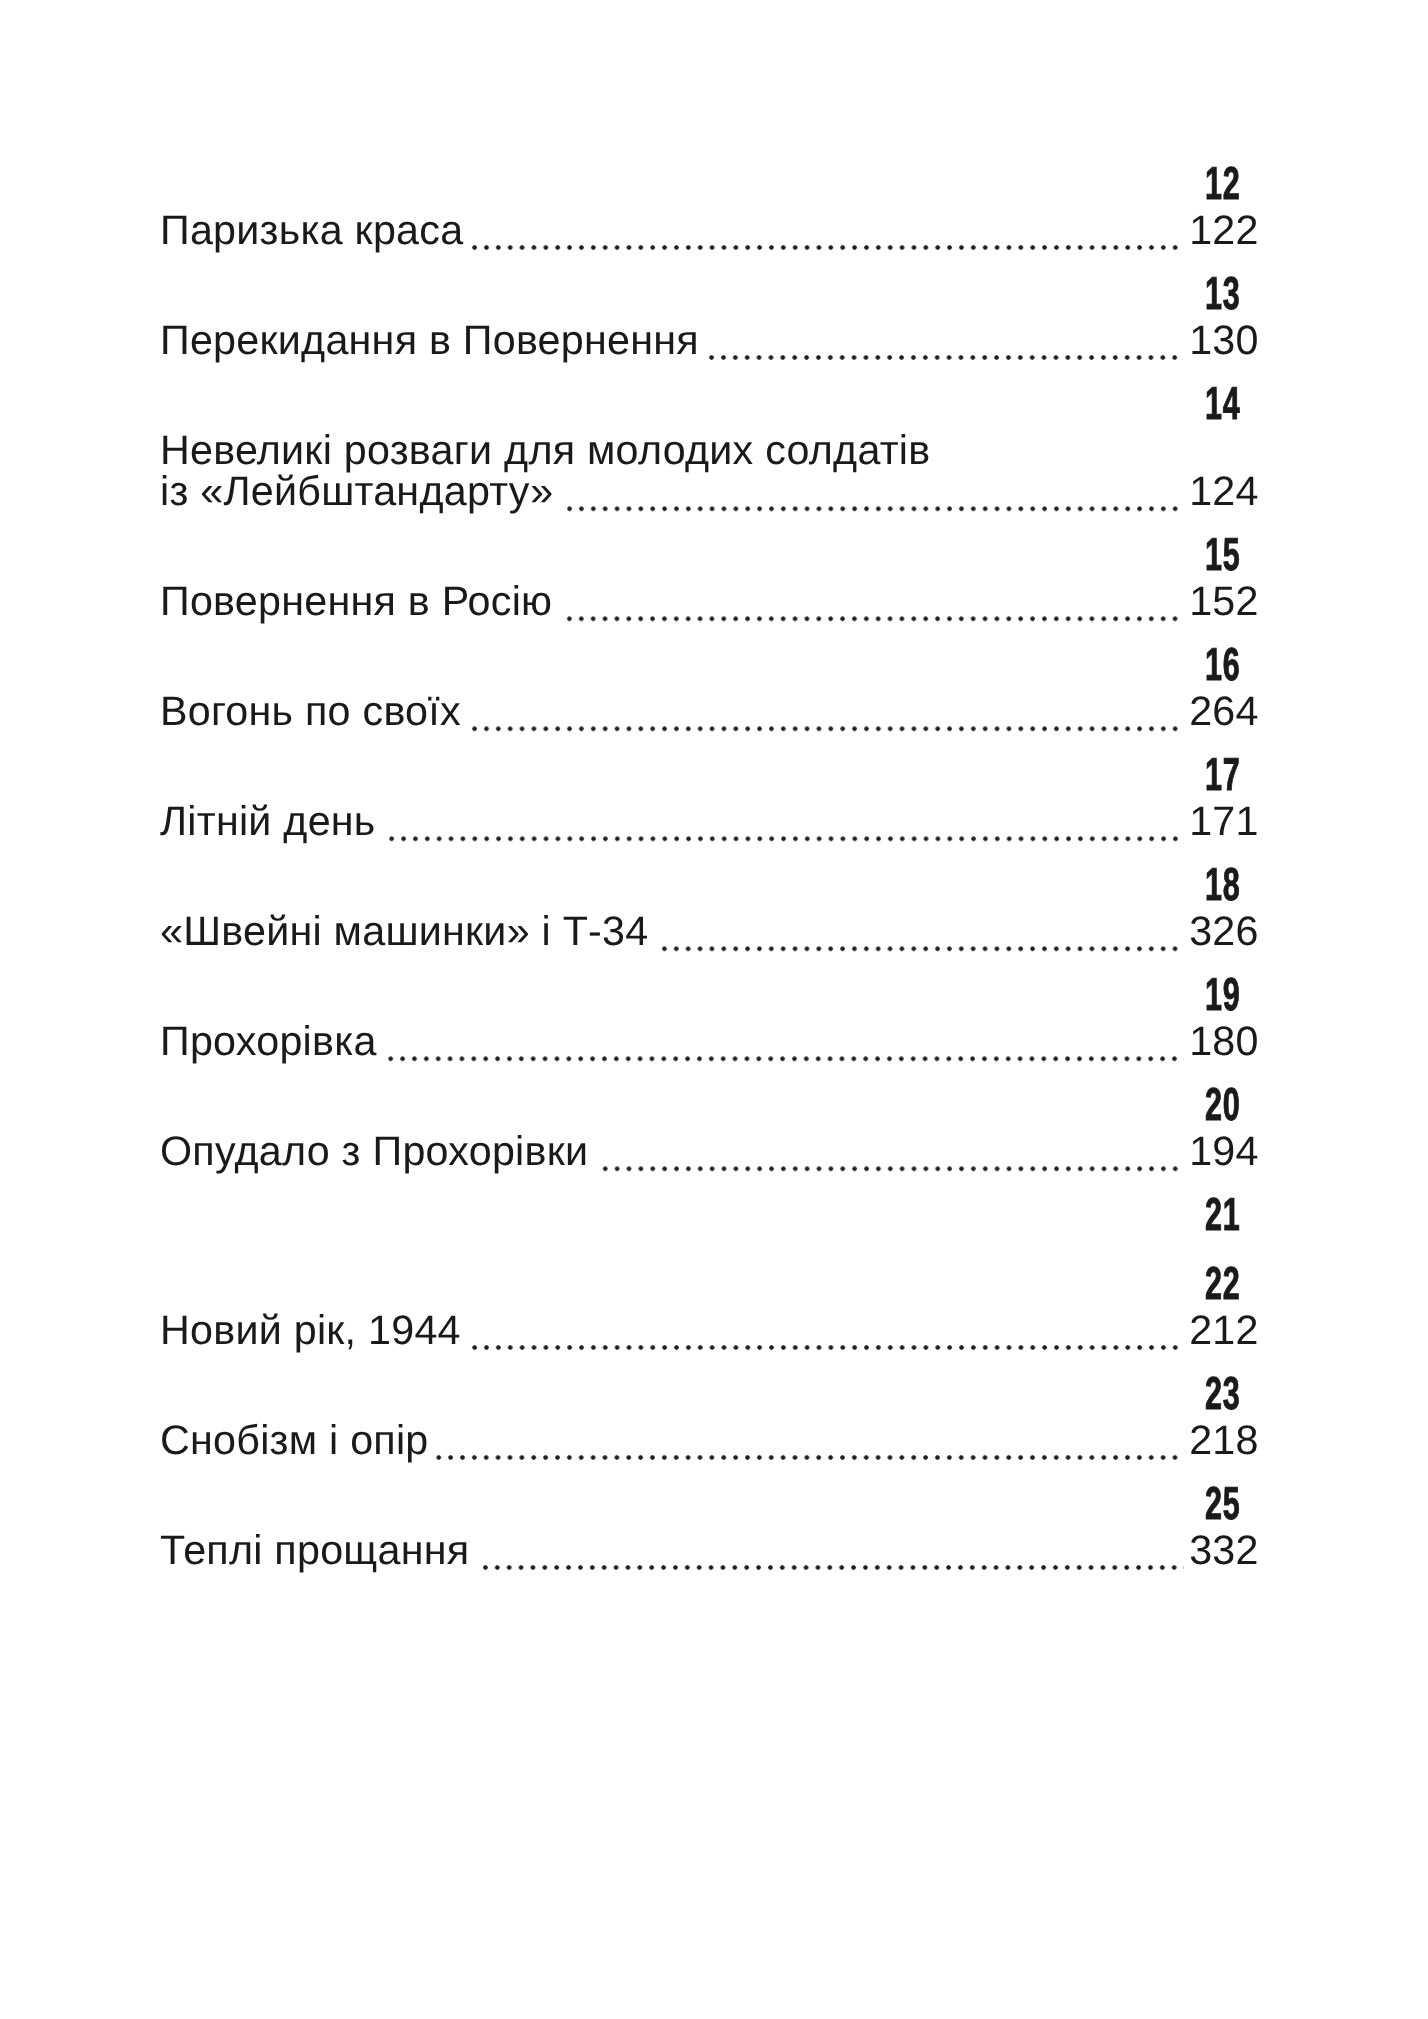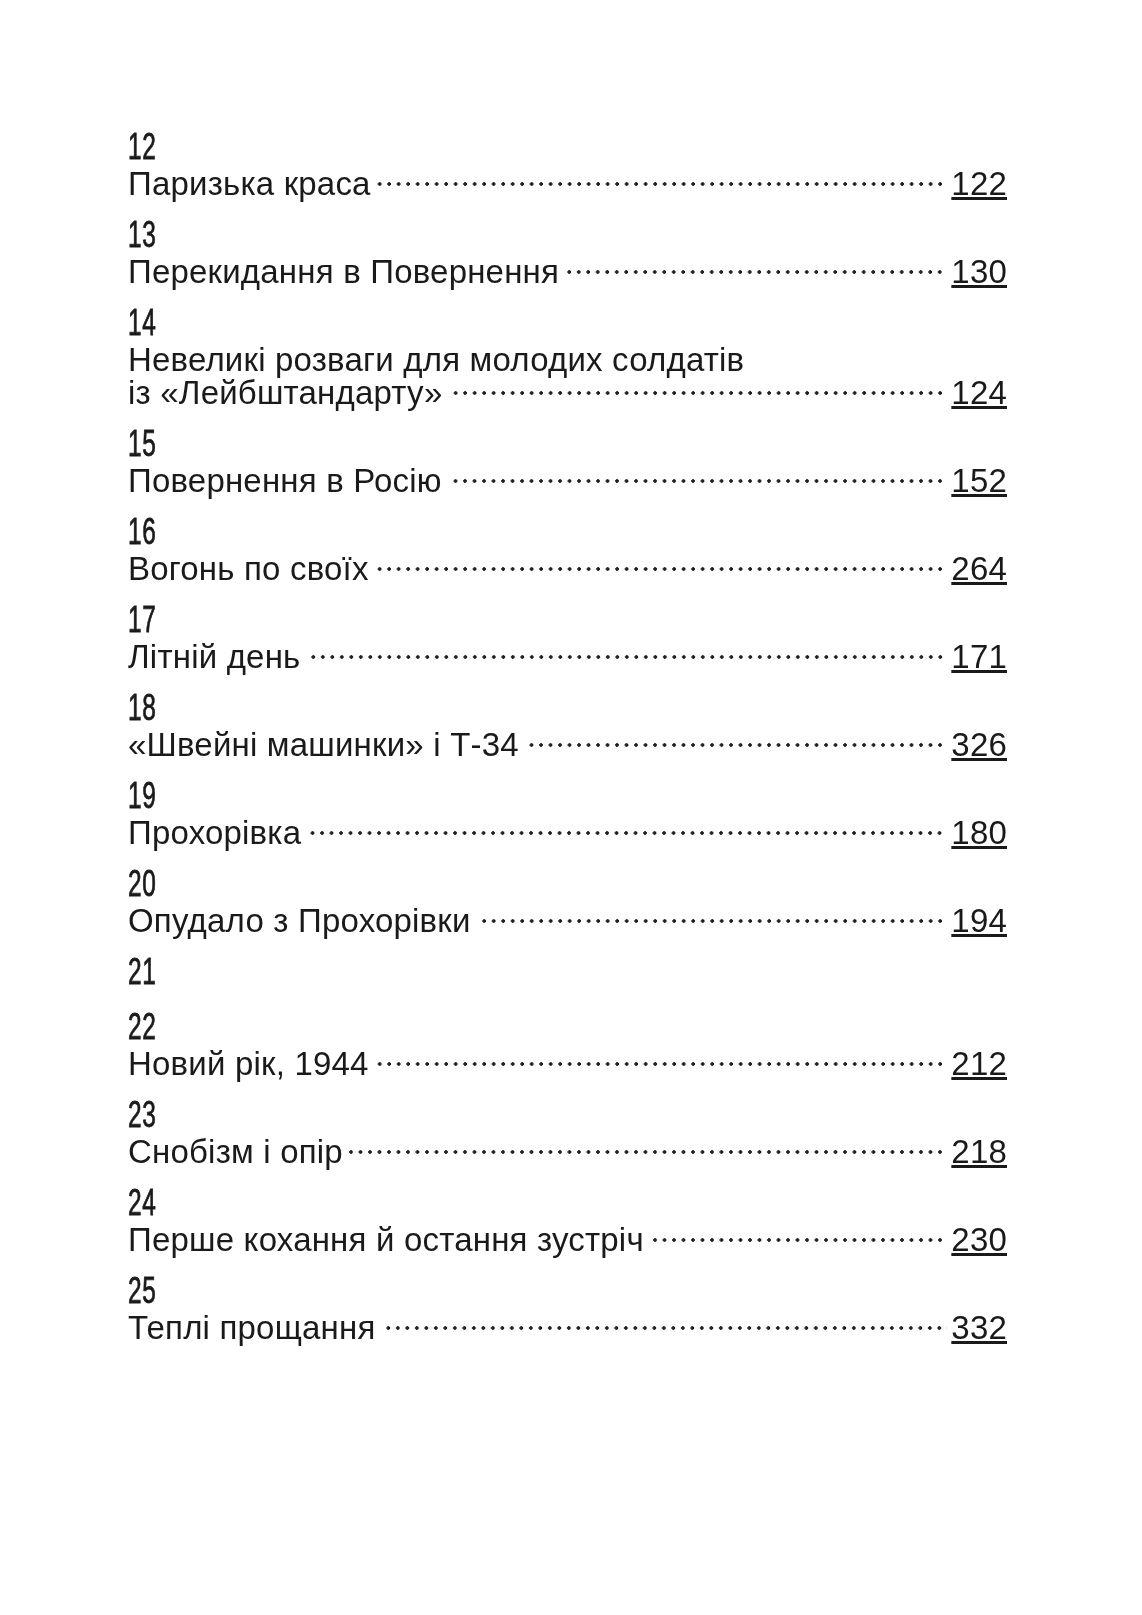--- a/index.html
+++ b/index.html
@@ -14,48 +14,49 @@
     width: 1142px;
     height: 1615px;
     padding: 127px 135px 0 128px;
     background: #ffffff;
   }
   .toc-list { list-style: none; }
   .entry { margin-bottom: 15px; }
   .num {
     line-height: 40px;
     font-size: 37px;
-    font-weight: 400;
+    font-weight: 700;
     white-space: nowrap;
+    text-align: right;
   }
   .num-inner {
     display: inline-block;
     transform: scaleX(0.66);
     transform-origin: left center;
     letter-spacing: 1px;
     -webkit-text-stroke: 0.8px #1a1a1a;
   }
   .title-line {
     font-size: 33px;
     line-height: 33px;
     letter-spacing: 0.2px;
     white-space: nowrap;
   }
-  .title-line.last { display: flex; align-items: center; }
+  .title-line.last { display: flex; align-items: flex-end; }
   .title-text { flex: 0 0 auto; }
   .leader {
     flex: 1 1 auto;
     height: 4px;
     margin: 0 4px 0 6px;
     background-image: radial-gradient(circle at 2px 2px, #1f1f1f 1.5px, rgba(0,0,0,0) 2.1px);
     background-size: 9.5px 4px;
     background-repeat: repeat-x;
     background-position: 100% 100%;
   }
-  .page-num { flex: 0 0 auto; text-decoration: underline; }
+  .page-num { flex: 0 0 auto; }
 </style>
 </head>
 <body>
 
 <main class="page">
   <ol class="toc-list">
   <li class="entry">
     <div class="num">
       <span class="num-inner">12</span>
     </div>
@@ -198,32 +199,20 @@
     </div>
     <div class="title-lines">
           <div class="title-line last">
             <span class="title-text">Снобізм і опір</span>
             <div class="leader"></div>
             <span class="page-num">218</span>
           </div>
         </div>
   </li>
 
-  <li class="entry">
-    <div class="num">
-      <span class="num-inner">24</span>
-    </div>
-    <div class="title-lines">
-          <div class="title-line last">
-            <span class="title-text">Перше кохання й остання зустріч</span>
-            <div class="leader"></div>
-            <span class="page-num">230</span>
-          </div>
-        </div>
-  </li>
 
   <li class="entry">
     <div class="num">
       <span class="num-inner">25</span>
     </div>
     <div class="title-lines">
           <div class="title-line last">
             <span class="title-text">Теплі прощання</span>
             <div class="leader"></div>
             <span class="page-num">332</span>

